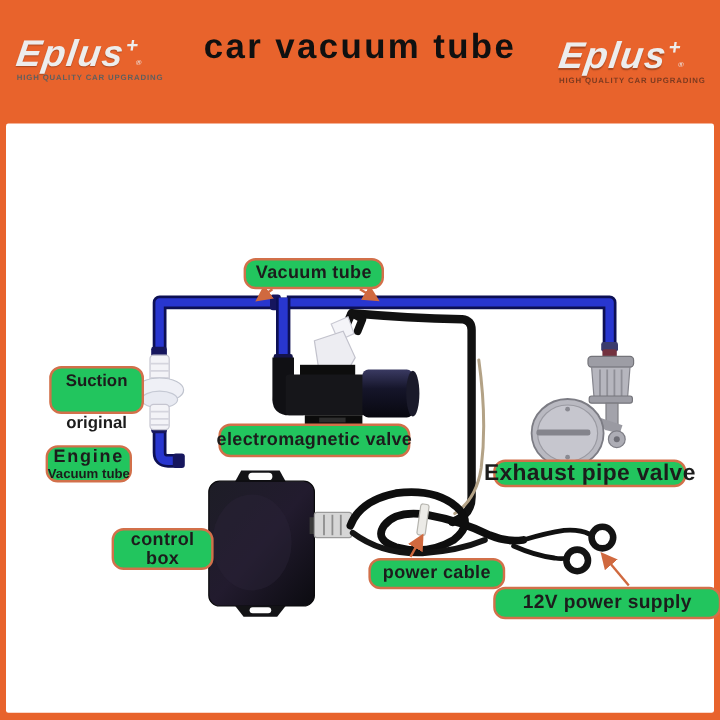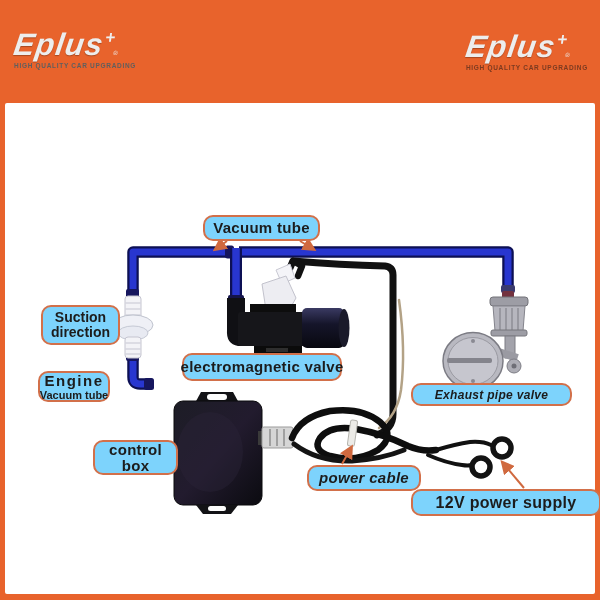--- a/index.html
+++ b/index.html
@@ -24,55 +24,56 @@
   .logo-right { right:12px; top:32px; }
   .logo-right .tagline { color:#7c3a20; }
 
   .main-title { position:absolute; left:300px; top:24px; transform:translateX(-50%);
                 text-align:center; color:#101010; font-weight:800; width:380px; }
   .main-title .t1 { font-size:29px; letter-spacing:1.5px; line-height:32px; white-space:nowrap; }
   .main-title .t2 { font-size:29px; letter-spacing:2px;  line-height:31px; white-space:nowrap; }
 
   
   .callout {
-    position:absolute; background:#7dd3fc; border:2px solid #d2704a; border-radius:10px;
+    position:absolute; background:#22c55e; border:2px solid #d2704a; border-radius:10px;
     display:flex; flex-direction:column; align-items:center; justify-content:center;
     color:#1c1c1c; font-weight:700; text-align:center; white-space:nowrap; z-index:5;
   }
   .callout .l1 { font-size:15px; line-height:16px; letter-spacing:.3px; }
-  .callout .l2 { font-size:14px; line-height:15px; }
+  .callout .l2 { font-size:14px; line-height:15px;margin-top:20px; }
   .callout .small { font-size:11px; line-height:12px; letter-spacing:0; }
 
   .lbl-vacuum   { left:203px; top:215px; width:117px; height:26px; }
   .lbl-suction  { left:41px;  top:305px; width:79px;  height:40px; }
   .lbl-engine   { left:38px;  top:371px; width:72px;  height:31px; }
   .lbl-engine .l1 { letter-spacing:1.5px; }
   .lbl-emv      { left:182px; top:353px; width:160px; height:28px; }
   .lbl-exhaust  { left:411px; top:383px; width:161px; height:23px; }
-  .lbl-exhaust .l1 { font-size:12px;font-style:italic; }
+  .lbl-exhaust .l1 { font-size:19px; }
   .lbl-control  { left:93px;  top:440px; width:85px;  height:35px; }
-  .lbl-power    { left:307px; top:465px; width:114px; height:26px;font-style:italic; }
+  .lbl-power    { left:307px; top:465px; width:114px; height:26px; }
   .lbl-12v      { left:411px; top:489px; width:190px; height:27px; }
   .lbl-12v .l1  { font-size:16px; }
 
   svg.diagram { position:absolute; left:0; top:0; width:600px; height:600px; z-index:2; }
 </style>
 </head>
 <body>
 
 <div class="logo logo-left">
   <div class="brand-row">
     <span class="brand">Eplus</span>
     <span class="plus">+</span>
     <span class="reg">®</span>
   </div>
   <div class="tagline">HIGH QUALITY CAR UPGRADING</div>
 </div>
 
 <div class="main-title">
+  <div class="t2">car vacuum tube</div>
 </div>
 
 <div class="logo logo-right">
   <div class="brand-row">
     <span class="brand">Eplus</span>
     <span class="plus">+</span>
     <span class="reg">®</span>
   </div>
   <div class="tagline">HIGH QUALITY CAR UPGRADING</div>
 </div>
@@ -193,21 +194,21 @@
     <path d="M 524 488 L 503 463" marker-end="url(#ah)"></path>
   </g>
 </svg>
 
 <div class="callout lbl-vacuum">
   <span class="l1">Vacuum tube</span>
 </div>
 
 <div class="callout lbl-suction">
   <span class="l2">Suction</span>
-  <span class="l2">direction</span>
+  <span class="l2">original</span>
 </div>
 
 <div class="callout lbl-engine">
   <span class="l1">Engine</span>
   <span class="small">Vacuum tube</span>
 </div>
 
 <div class="callout lbl-emv">
   <span class="l1">electromagnetic valve</span>
 </div>

